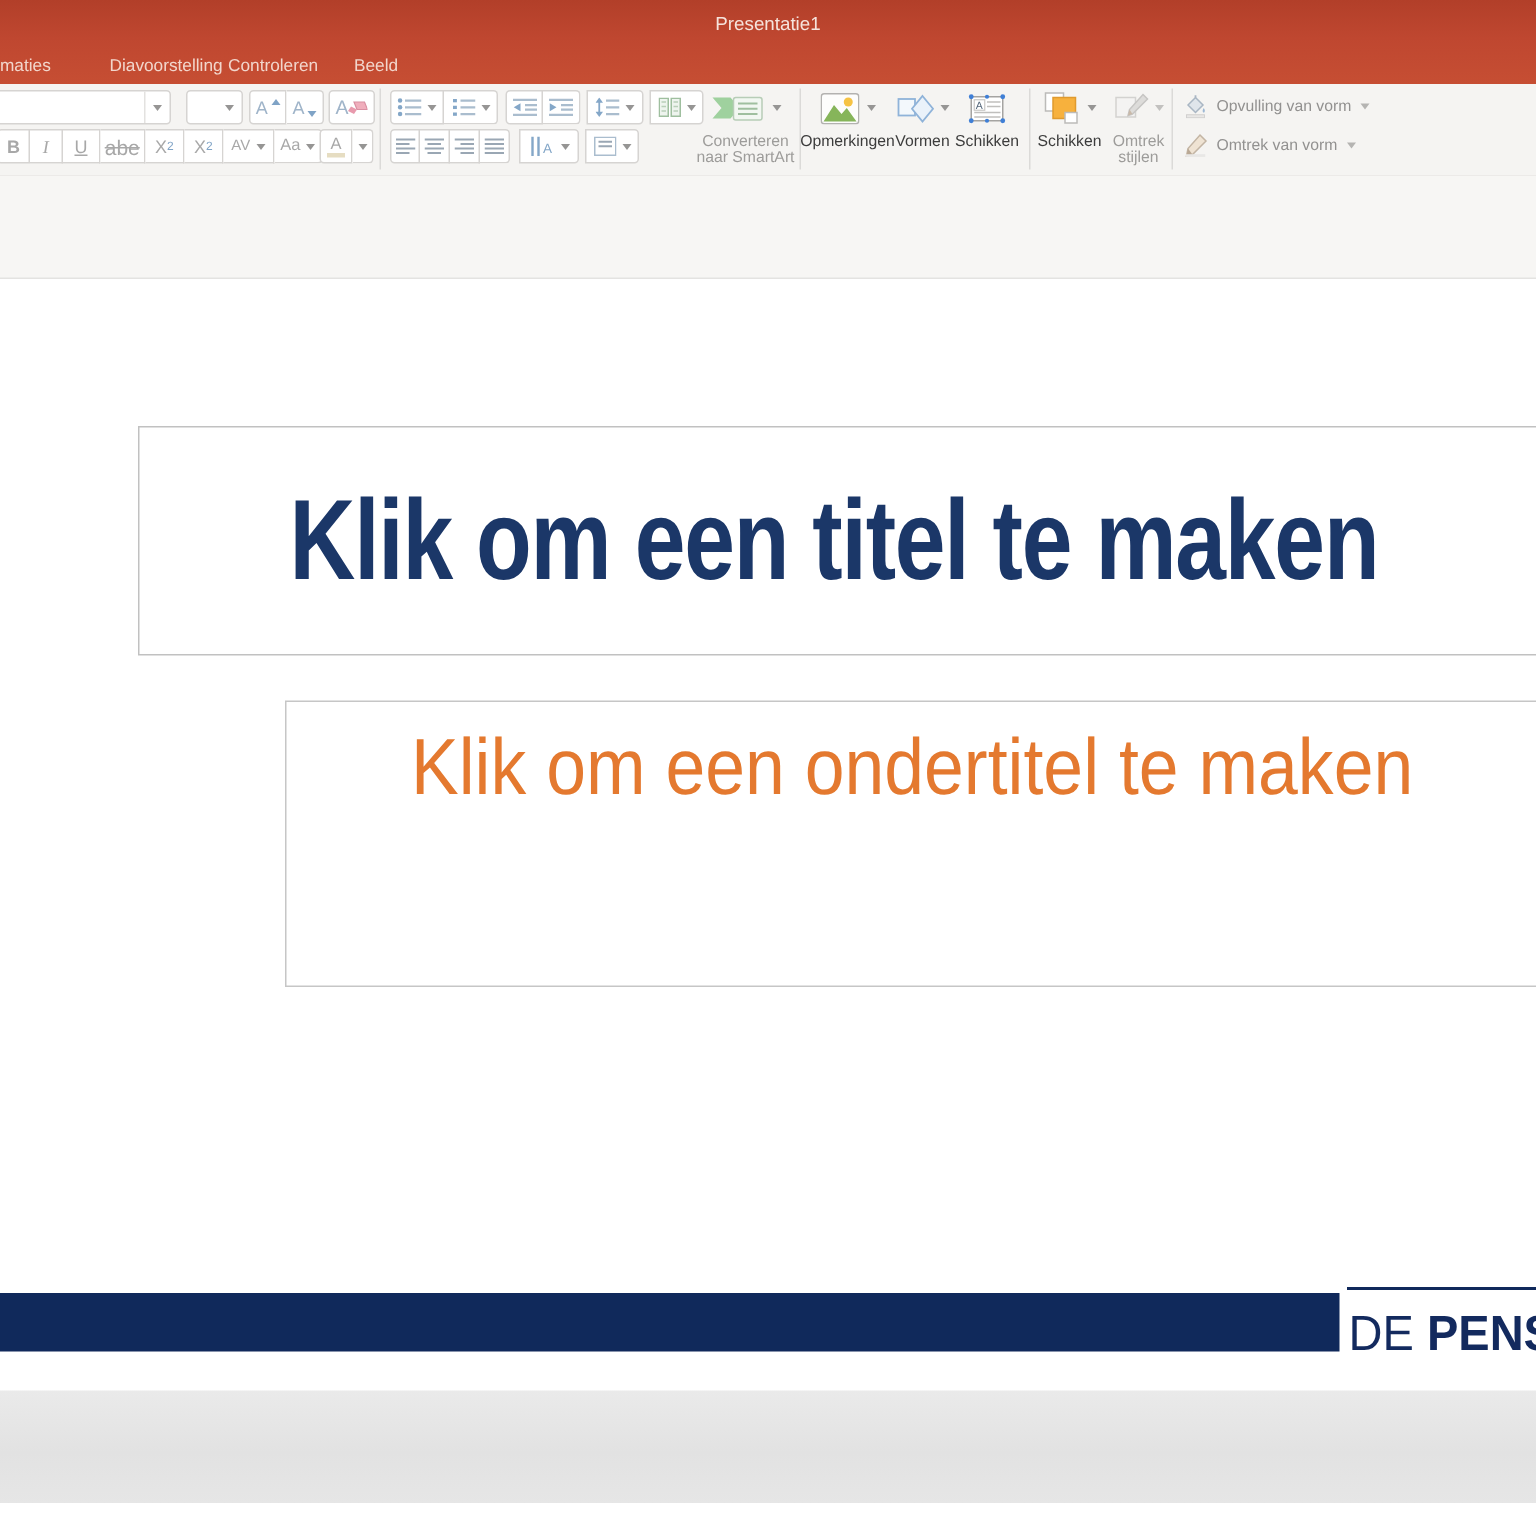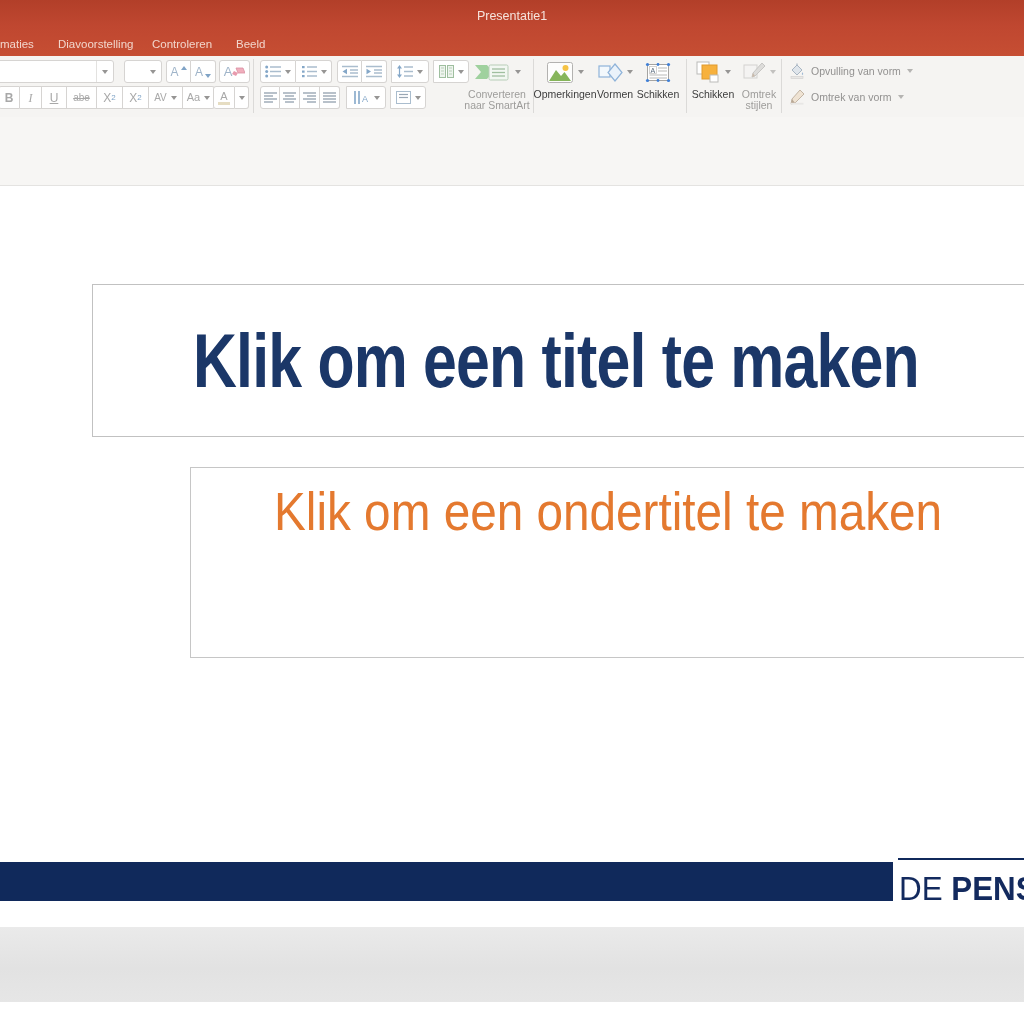--- a/index.html
+++ b/index.html
@@ -71,21 +71,21 @@
   .sbtn svg{margin-right:5px;}
 </style>
 </head>
 <body>
 
 <div id="stage">
 
   <div id="header" class="abs">
     <div id="win-title" class="abs">Presentatie1</div>
     <span class="tab" style="left:0px">maties</span>
-    <span class="tab" style="left:58px">Diavoorstelling</span>
+    <span class="tab" style="left:73px">Diavoorstelling</span>
     <span class="tab" style="left:152px">Controleren</span>
     <span class="tab" style="left:236px">Beeld</span>
   </div>
 
   <div id="ribbon" class="abs">
 
     <div class="combo" style="left:-40px;top:4px;width:154px">
       <span class="sepseg">
           <span class="dda"></span>
         </span>
@@ -117,21 +117,21 @@
       <div class="cell" style="width:22px">
           <span class="ghost" style="font-weight:bold">B</span>
         </div>
       <div class="cell" style="width:22px">
           <span class="ghost" style="font-style:italic;font-family:'Liberation Serif',serif">I</span>
         </div>
       <div class="cell" style="width:25px">
           <span class="ghost" style="text-decoration:underline">U</span>
         </div>
       <div class="cell" style="width:30px">
-          <span class="ghost" style="text-decoration:line-through;font-size:10px">abe</span>
+          <span class="ghost" style="text-decoration:line-through;font-size:14px">abe</span>
         </div>
       <div class="cell" style="width:26px">
           <span class="ghost">X</span>
           <sup>2</sup>
         </div>
       <div class="cell" style="width:26px">
           <span class="ghost">X</span>
           <sub>2</sub>
         </div>
       <div class="cell" style="width:34px">

